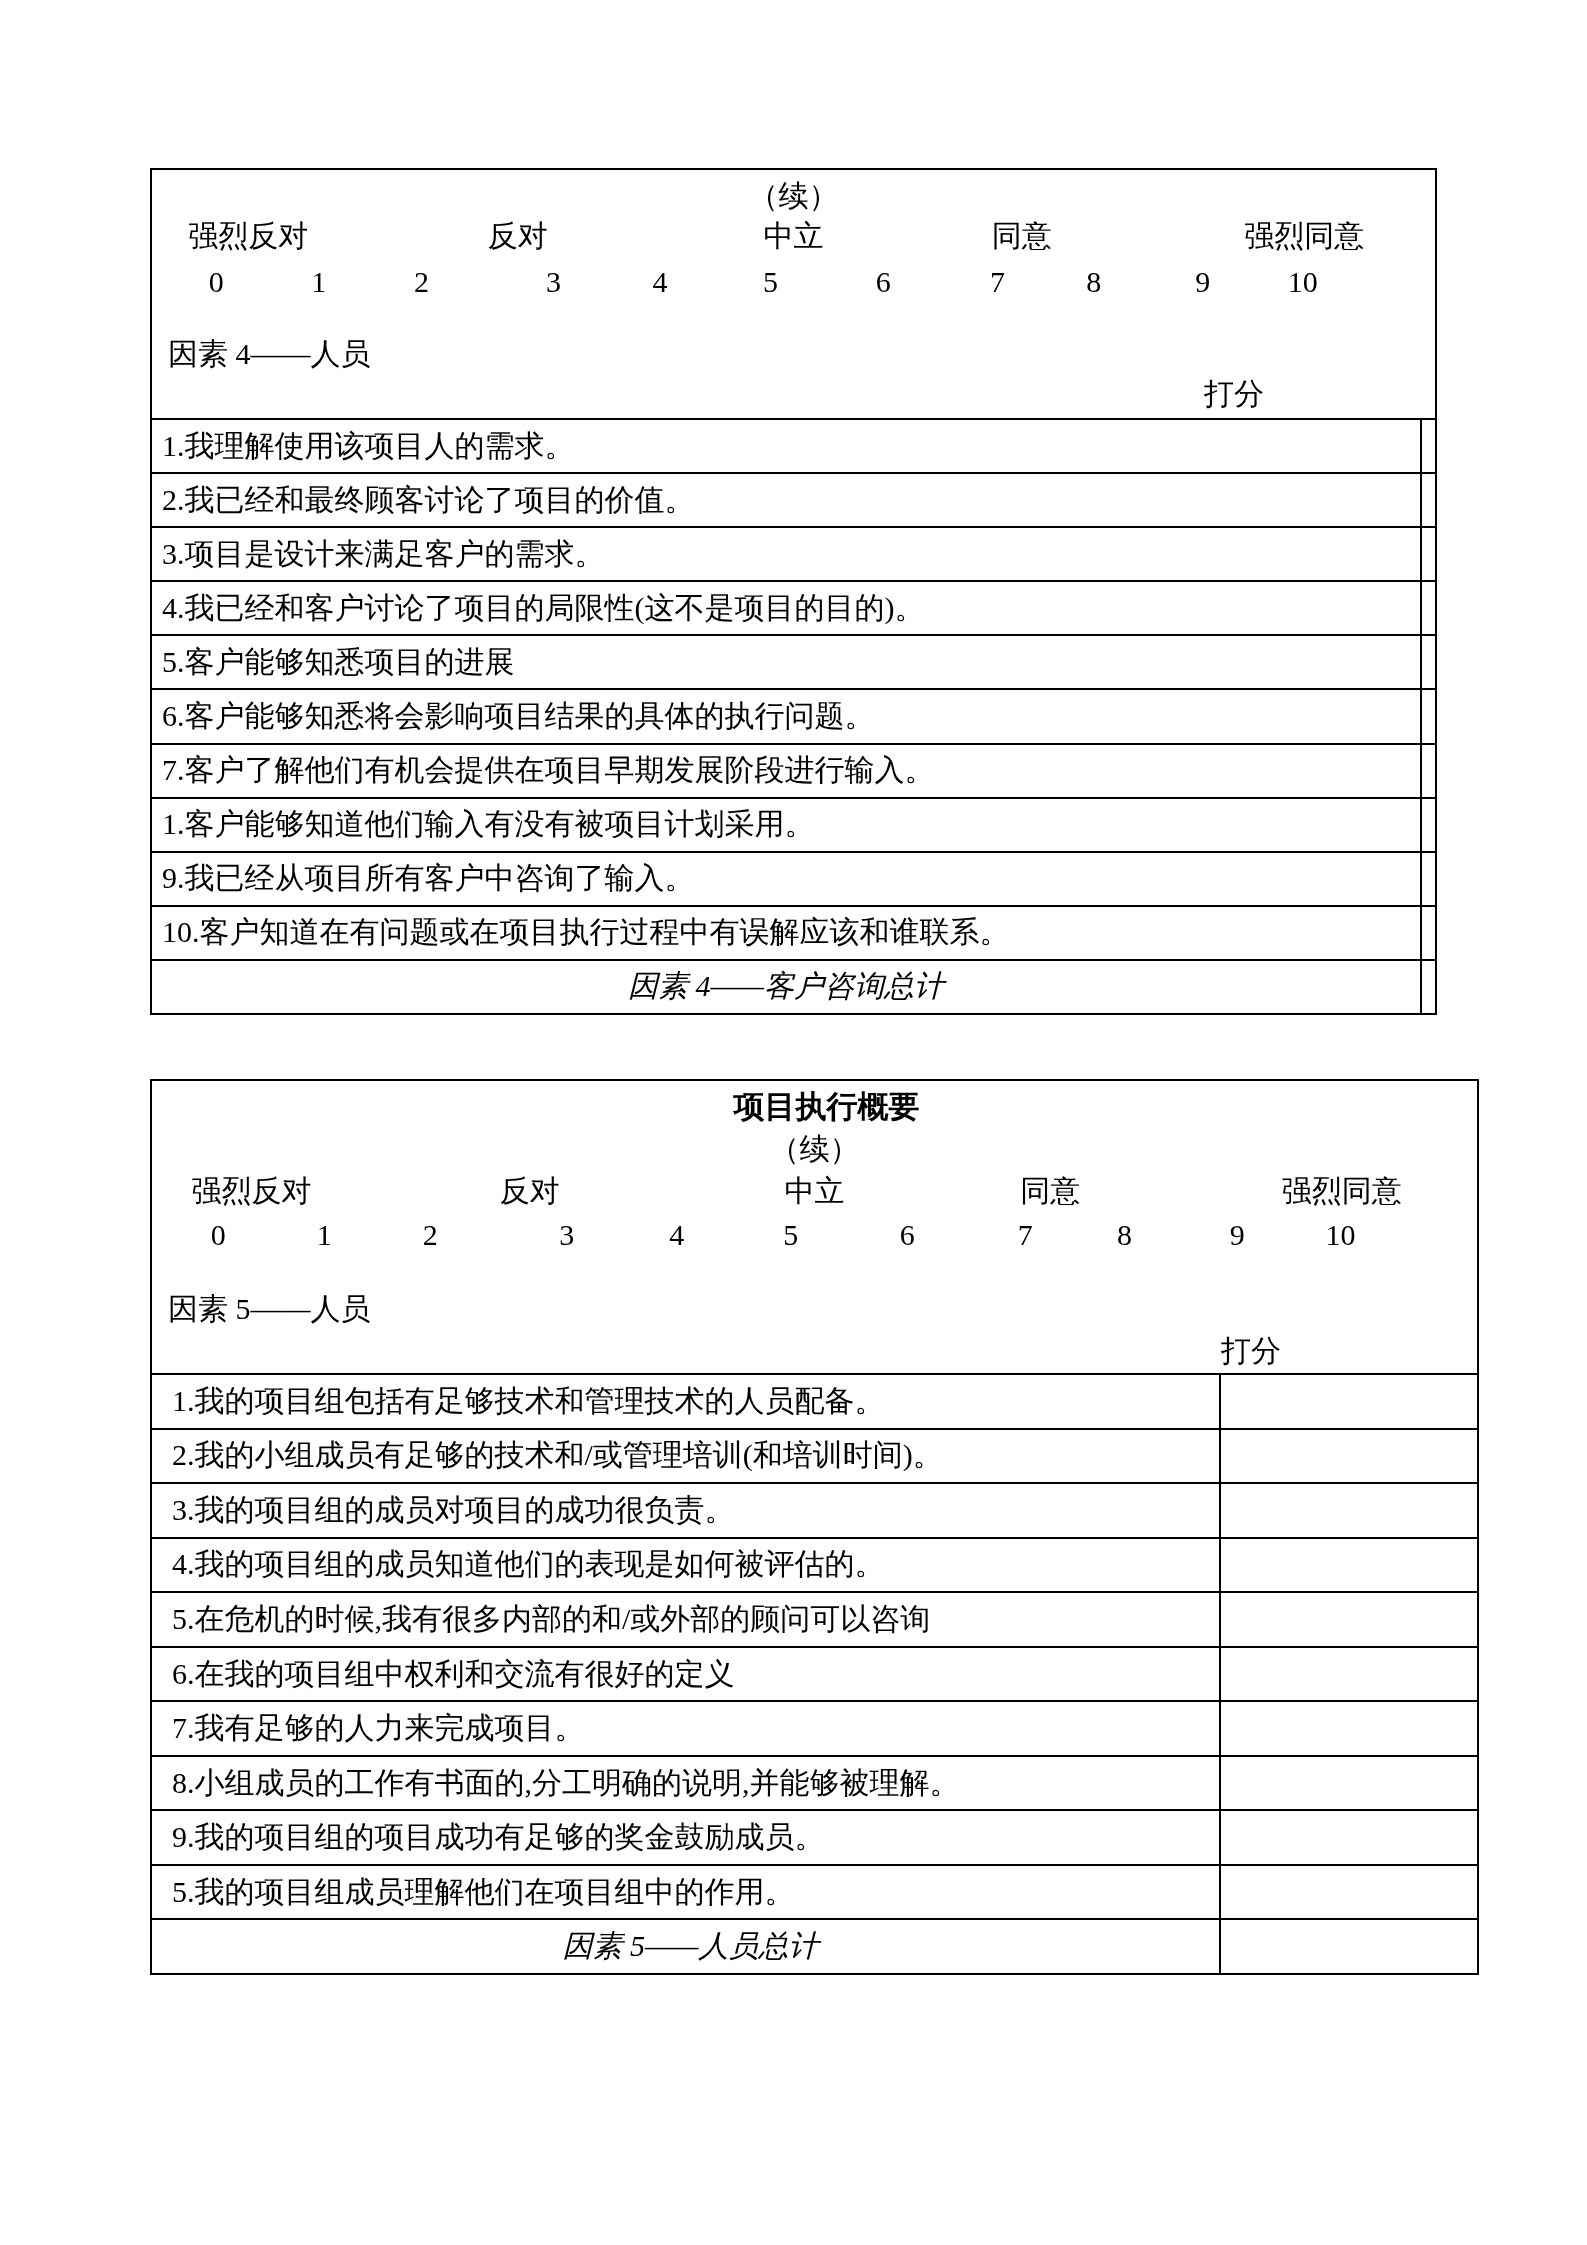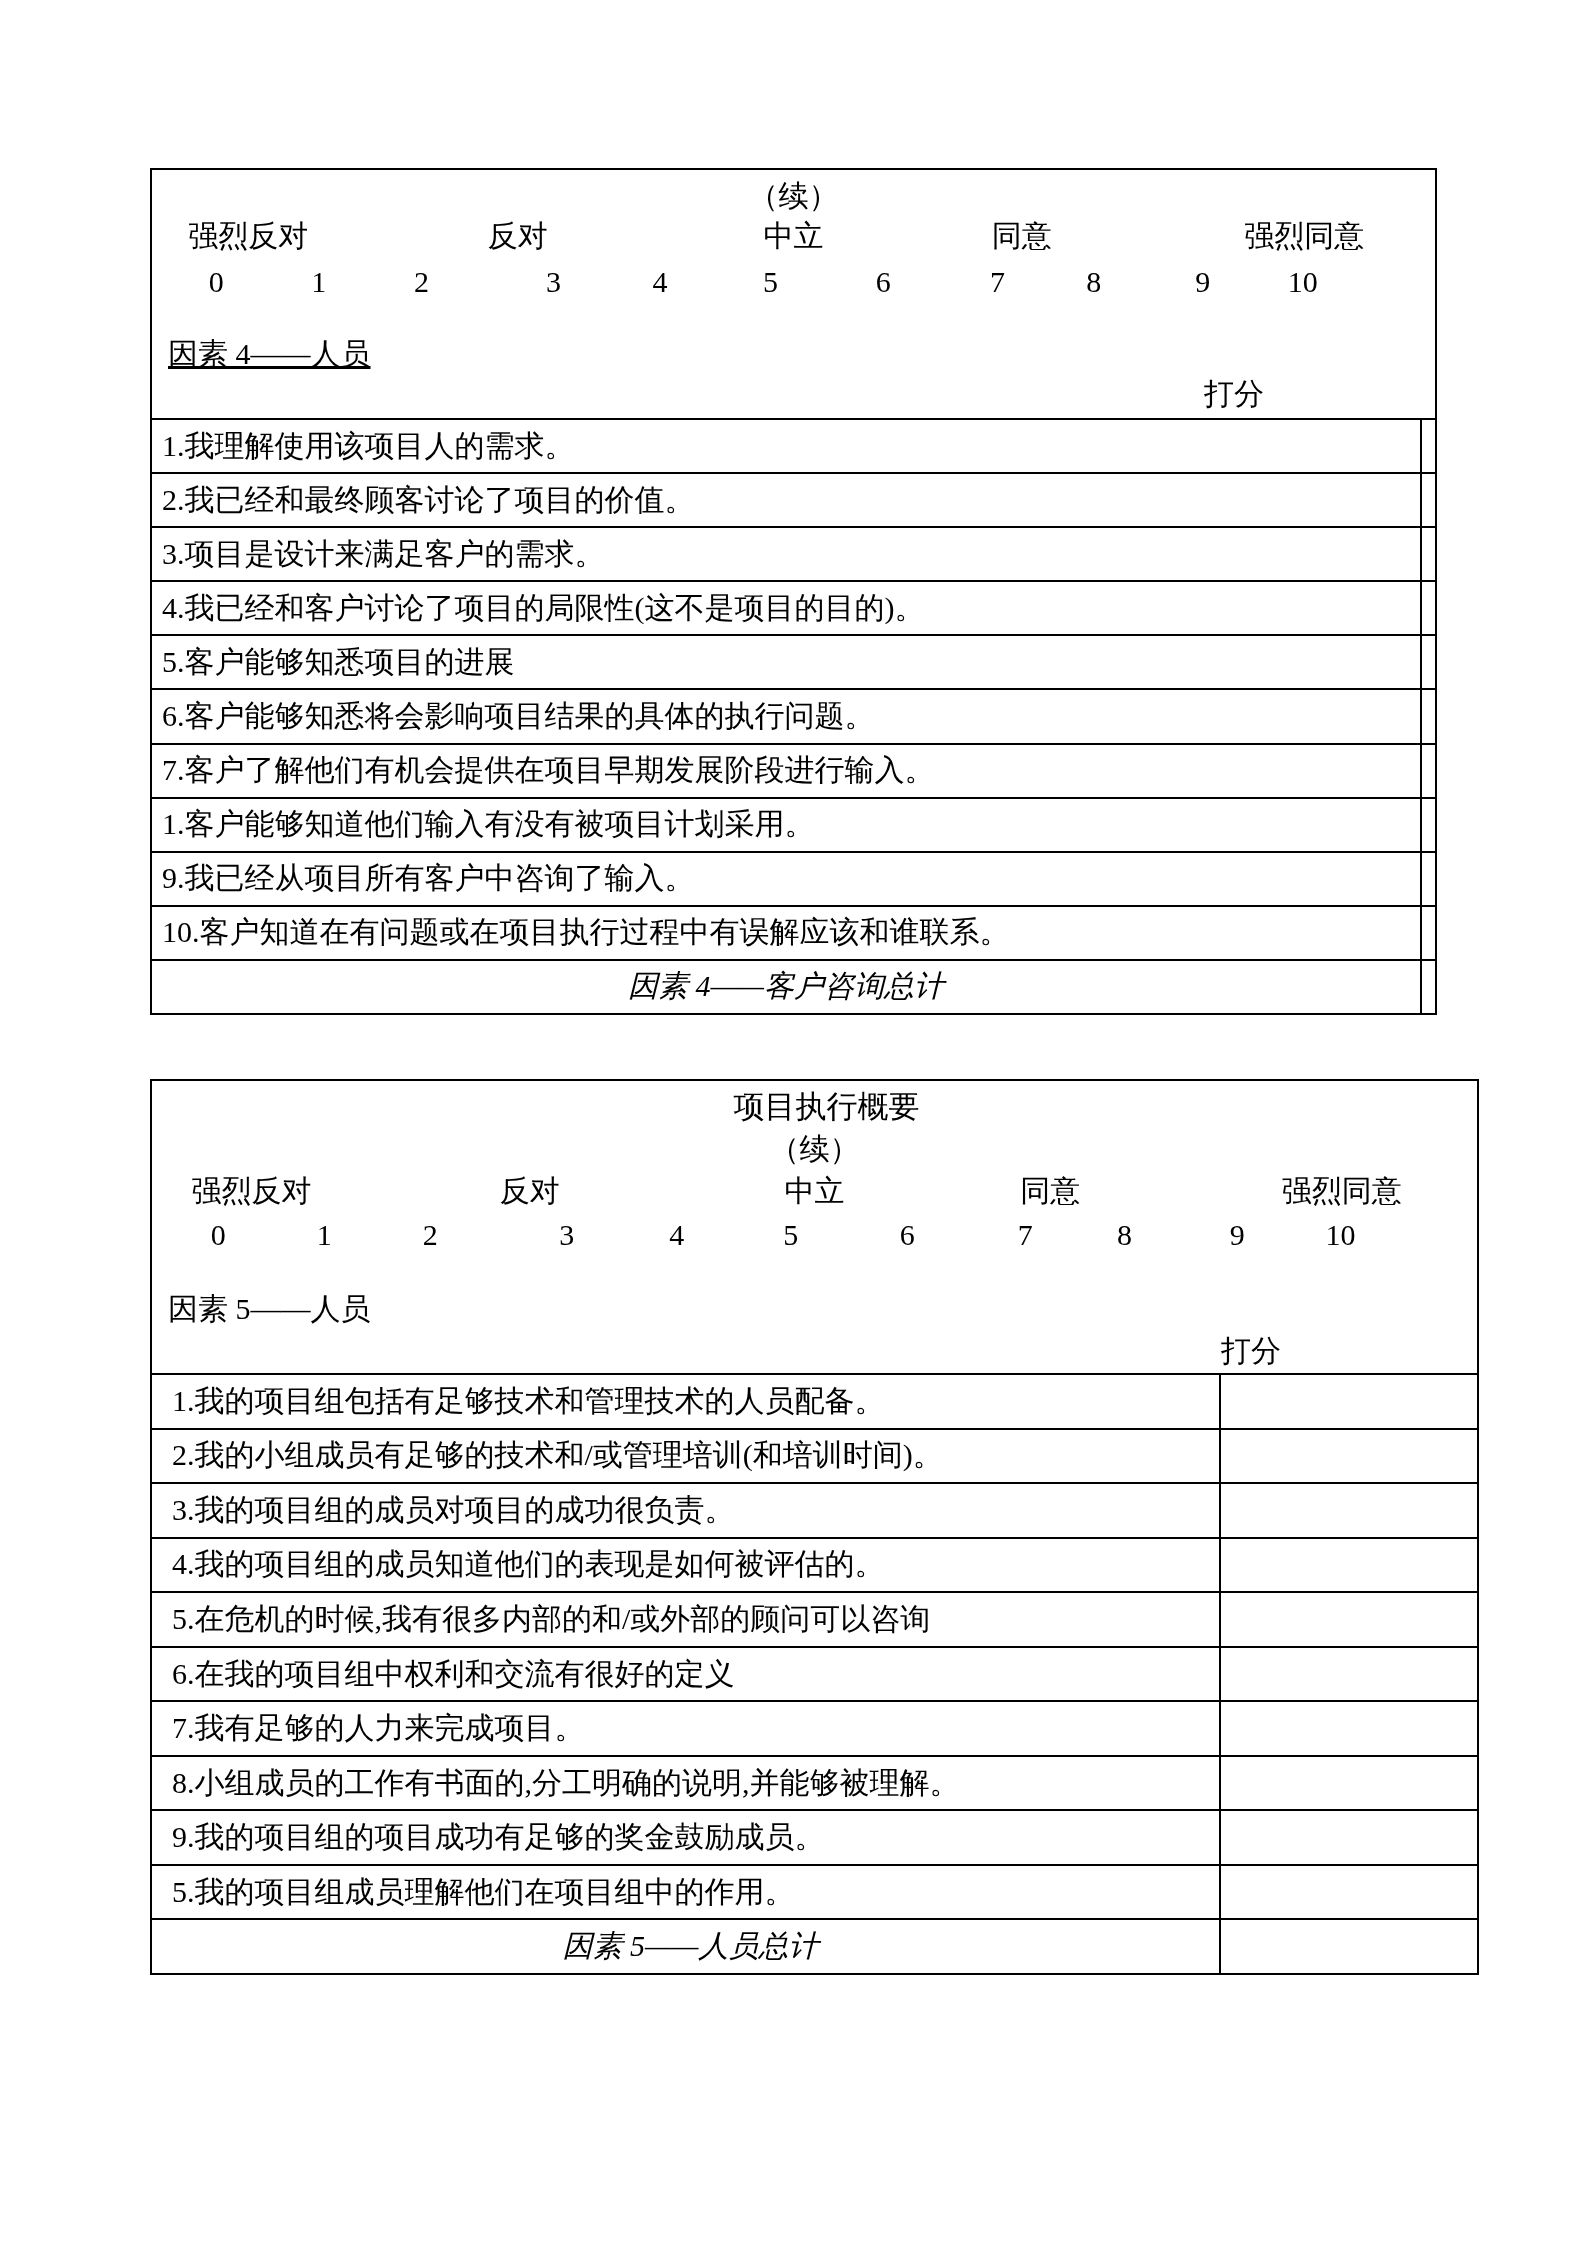--- a/index.html
+++ b/index.html
@@ -18,21 +18,21 @@
     box-sizing:border-box;
     background:#fff;
   }
   #box1{left:150px;top:168px;width:1287px;height:847px;}
   #box2{left:150px;top:1079px;width:1329px;height:896px;}
 
   .centerline{
     position:absolute;left:0;right:0;
     text-align:center;font-size:30px;line-height:36px;
   }
-  .title-line{font-weight:normal;font-size:31px;padding-left:24px;}
+  .title-line{font-weight:bold;font-size:31px;padding-left:24px;}
 
   .labels,.numbers{position:absolute;left:0;right:0;height:38px;}
   .labels span,.numbers span{
     position:absolute;top:0;
     transform:translateX(-50%);
     font-size:30px;white-space:nowrap;line-height:36px;
   }
   .l0{left:7.5%}.l1{left:28.5%}.l2{left:50%}.l3{left:67.8%}.l4{left:89.8%}
   .p0{left:5%}.p1{left:13%}.p2{left:21%}.p3{left:31.3%}.p4{left:39.6%}
   .p5{left:48.2%}.p6{left:57%}.p7{left:65.9%}.p8{left:73.4%}.p9{left:81.9%}.p10{left:89.7%}
@@ -59,21 +59,21 @@
   }
   #box1 .q{width:1270px;}
   #box2 .q{width:1069px;padding-left:20px;}
   .s{flex:1;}
   .row.total .q{justify-content:center;font-style:italic;}
 
   
   #box1 .continued{top:8px;}
   #box1 .labels{top:48px;}
   #box1 .numbers{top:94px;}
-  #box1 .factor{top:166px;text-decoration:underline;}
+  #box1 .factor{top:166px;}
   #box1 .scorelabel{top:206px;left:1052px;width:231px;}
 
   #box2 .title-line{top:8px;}
   #box2 .continued{top:50px;}
   #box2 .labels{top:92px;}
   #box2 .numbers{top:136px;}
   #box2 .factor{top:210px;}
   #box2 .scorelabel{top:252px;left:1069px;width:256px;}
 </style>
 </head>

